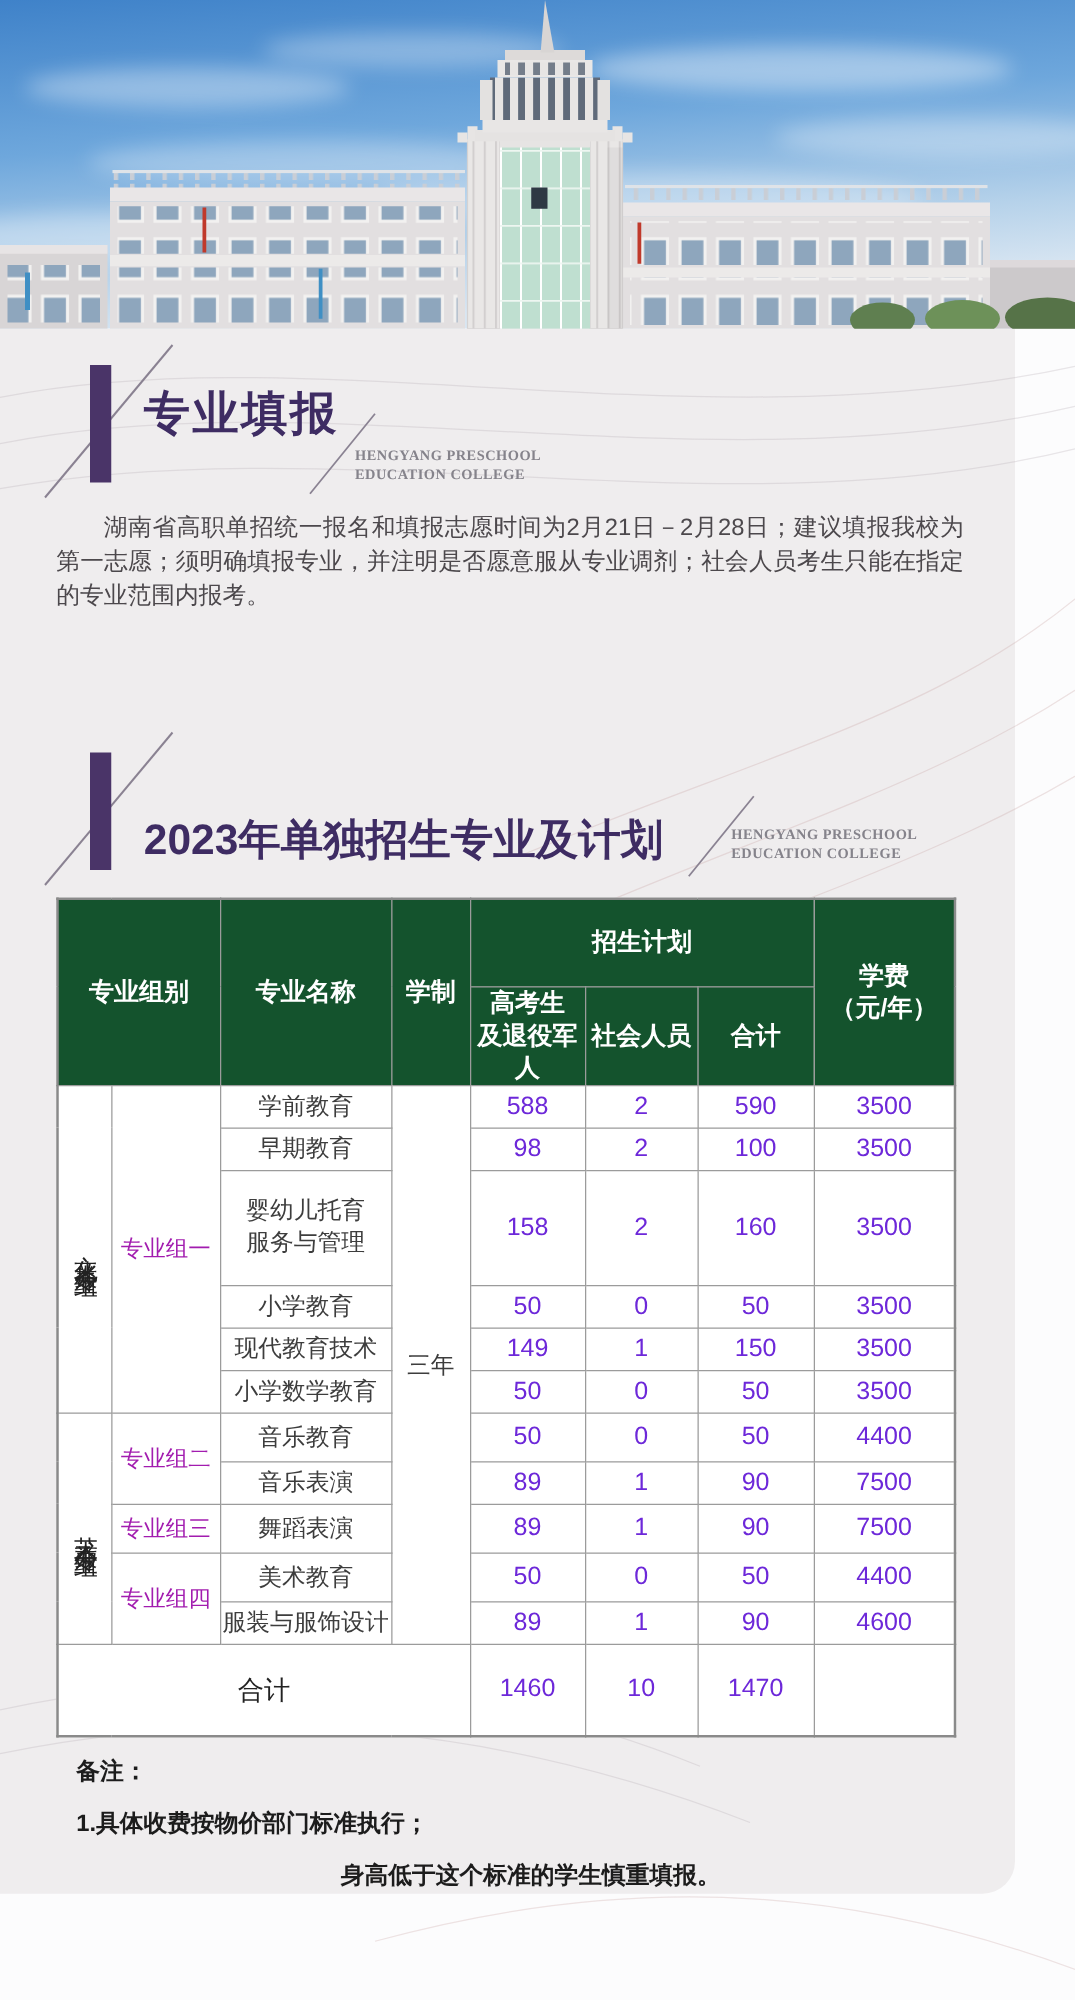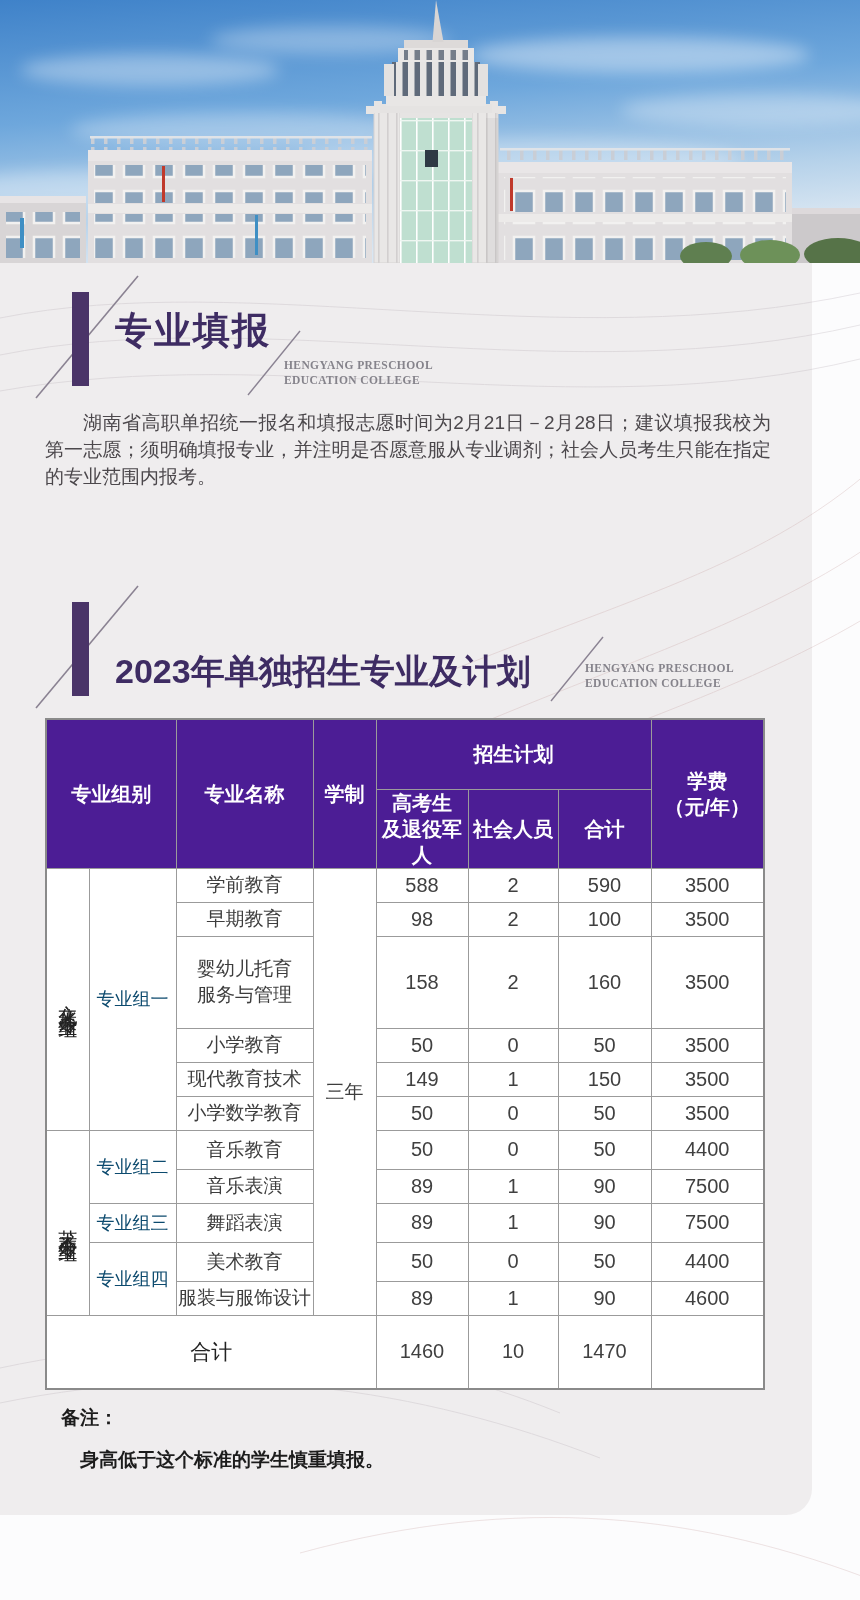--- a/index.html
+++ b/index.html
@@ -22,40 +22,40 @@
   .brand.b2{left:585px;top:398px;}
   
   .paras{position:absolute;left:45px;top:146px;width:726px;color:#4c484c;
          font-size:19px;line-height:27px;text-align:justify;}
   .paras p{margin:0;text-indent:2em;}
   
   .plan-table{position:absolute;left:45px;top:455px;border-collapse:collapse;
               table-layout:fixed;width:718px;background:#ffffff;border:2px solid #8a8a8a;}
   .plan-table td,.plan-table th{border:1px solid #9b9b9b;text-align:center;vertical-align:middle;
               padding:0;font-weight:normal;}
-  .plan-table thead td{background:#4c1d95;color:#ffffff;font-weight:bold;font-size:20px;line-height:26px;}
+  .plan-table thead td{background:#14532d;color:#ffffff;font-weight:bold;font-size:20px;line-height:26px;}
   .h-top{height:70px;}
   .h-sub{height:64px;font-size:18px !important;line-height:22px !important;}
   .r-std{height:34px;}
   .r-tall{height:92px;}
   .r-m{height:39px;}
   .r-total{height:74px;}
   .cat-cell{writing-mode:vertical-rl;text-orientation:upright;font-weight:bold;
             color:#222;font-size:19px;letter-spacing:3px;}
-  .grp-cell{font-size:18px;color:#0c4a6e;}
+  .grp-cell{font-size:18px;color:#a21caf;}
   .major{font-size:19px;color:#3d3d3d;margin-top:24px;}
   .major .wrap{display:inline-block;max-width:104px;line-height:26px;}
-  .num{font-size:20px;color:#404040;font-weight:normal;}
+  .num{font-size:20px;color:#6d28d9;font-weight:normal;}
   .dur{font-size:19px;color:#3d3d3d;}
   .total-label{font-weight:bold;color:#222;font-size:21px;}
   
   .notes{position:absolute;left:45px;top:1126px;width:740px;color:#1c1c1c;
          font-weight:bold;font-size:19px;line-height:25.5px;}
   .notes div{margin:16px;}
-  .notes .indent{padding-left:1em;}
+  .notes .indent{padding-left:1em;text-align:center;}
 </style>
 </head>
 <body>
 
 <div class="page">
 
   <svg class="hero" viewBox="0 0 860 263" xmlns="http://www.w3.org/2000/svg">
     <defs>
       <linearGradient id="sky" x1="0" y1="0" x2="0.25" y2="1">
         <stop offset="0" stop-color="#3f82c9"></stop>
@@ -330,17 +330,18 @@
           <td class="num">1460</td>
           <td class="num">10</td>
           <td class="num">1470</td>
           <td class="num"></td>
         </tr>
       </tbody>
     </table>
 
     <div class="notes">
       <div>备注：</div>
+      <div>1.具体收费按物价部门标准执行；</div>
       <div class="indent">身高低于这个标准的学生慎重填报。</div>
     </div>
 
   </div>
 </div>
 
 </body></html>

